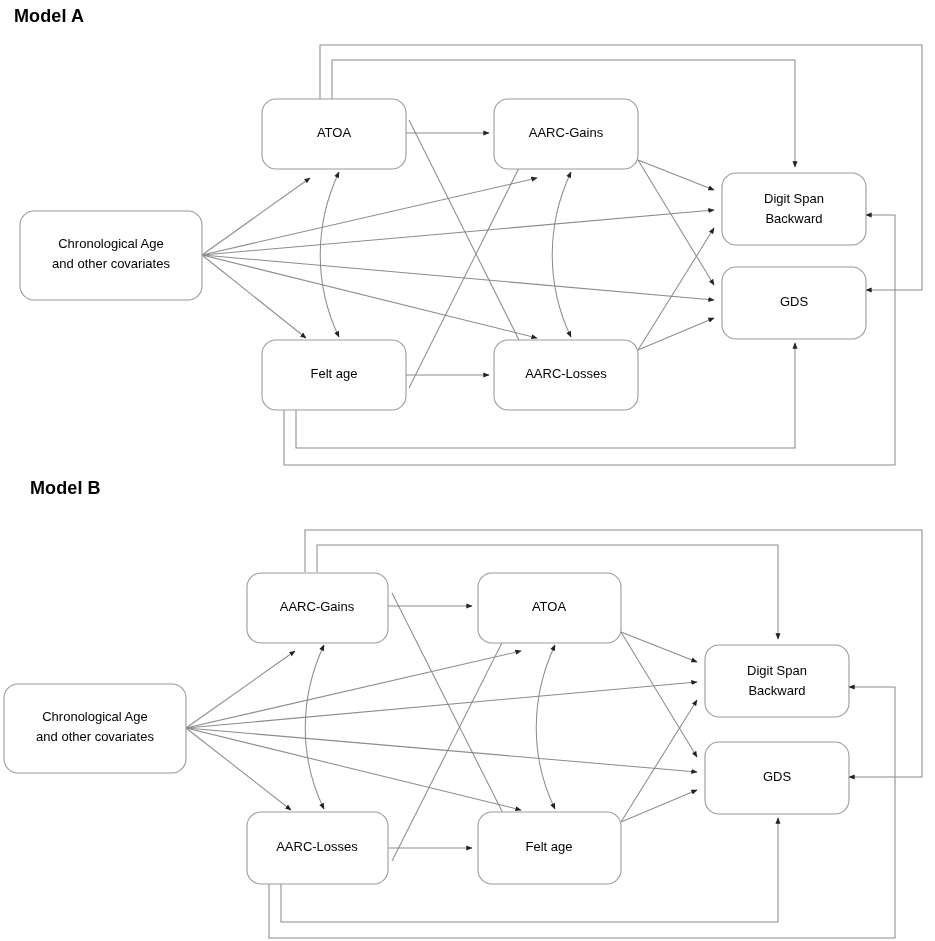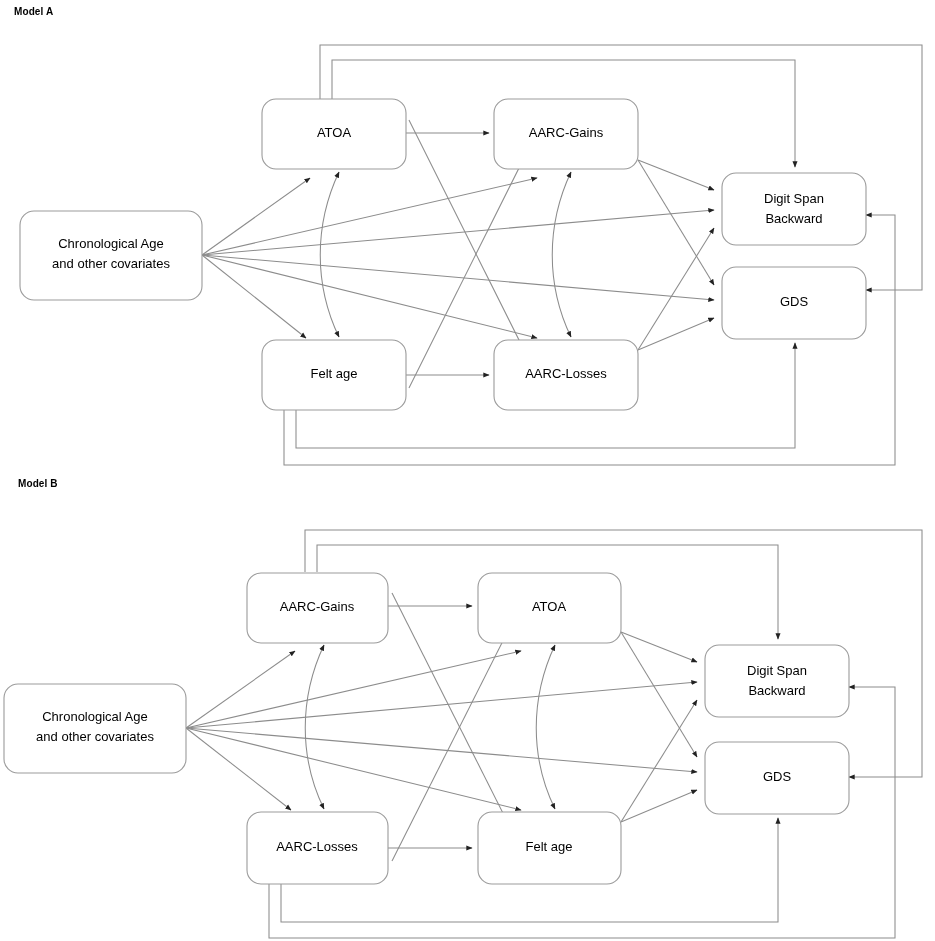--- a/index.html
+++ b/index.html
@@ -1,20 +1,20 @@
 <!DOCTYPE html>
 <html><head>
 <meta charset="utf-8">
 <style>
   html,body{margin:0;padding:0;background:#ffffff;}
   body{width:935px;height:941px;font-family:"Liberation Sans",sans-serif;}
   .page{position:relative;width:935px;height:941px;overflow:hidden;background:#fff;}
-  .model-title{position:absolute;font-weight:bold;font-size:10px;color:#000;letter-spacing:0.1px;}
+  .model-title{position:absolute;font-weight:bold;font-size:18px;color:#000;letter-spacing:0.1px;}
   #title-a{left:14px;top:6px;}
-  #title-b{left:18px;top:478px;}
+  #title-b{left:30px;top:478px;}
   svg{position:absolute;left:0;top:0;}
   .nodebox{fill:#ffffff;stroke:#9b9b9b;stroke-width:1.1;}
   .edge{fill:none;stroke:#8c8c8c;stroke-width:1.05;}
   .nodelabel{font-family:"Liberation Sans",sans-serif;font-size:13px;fill:#000;text-anchor:middle;dominant-baseline:middle;}
 </style>
 </head>
 <body>
 
 <div class="page">
 

